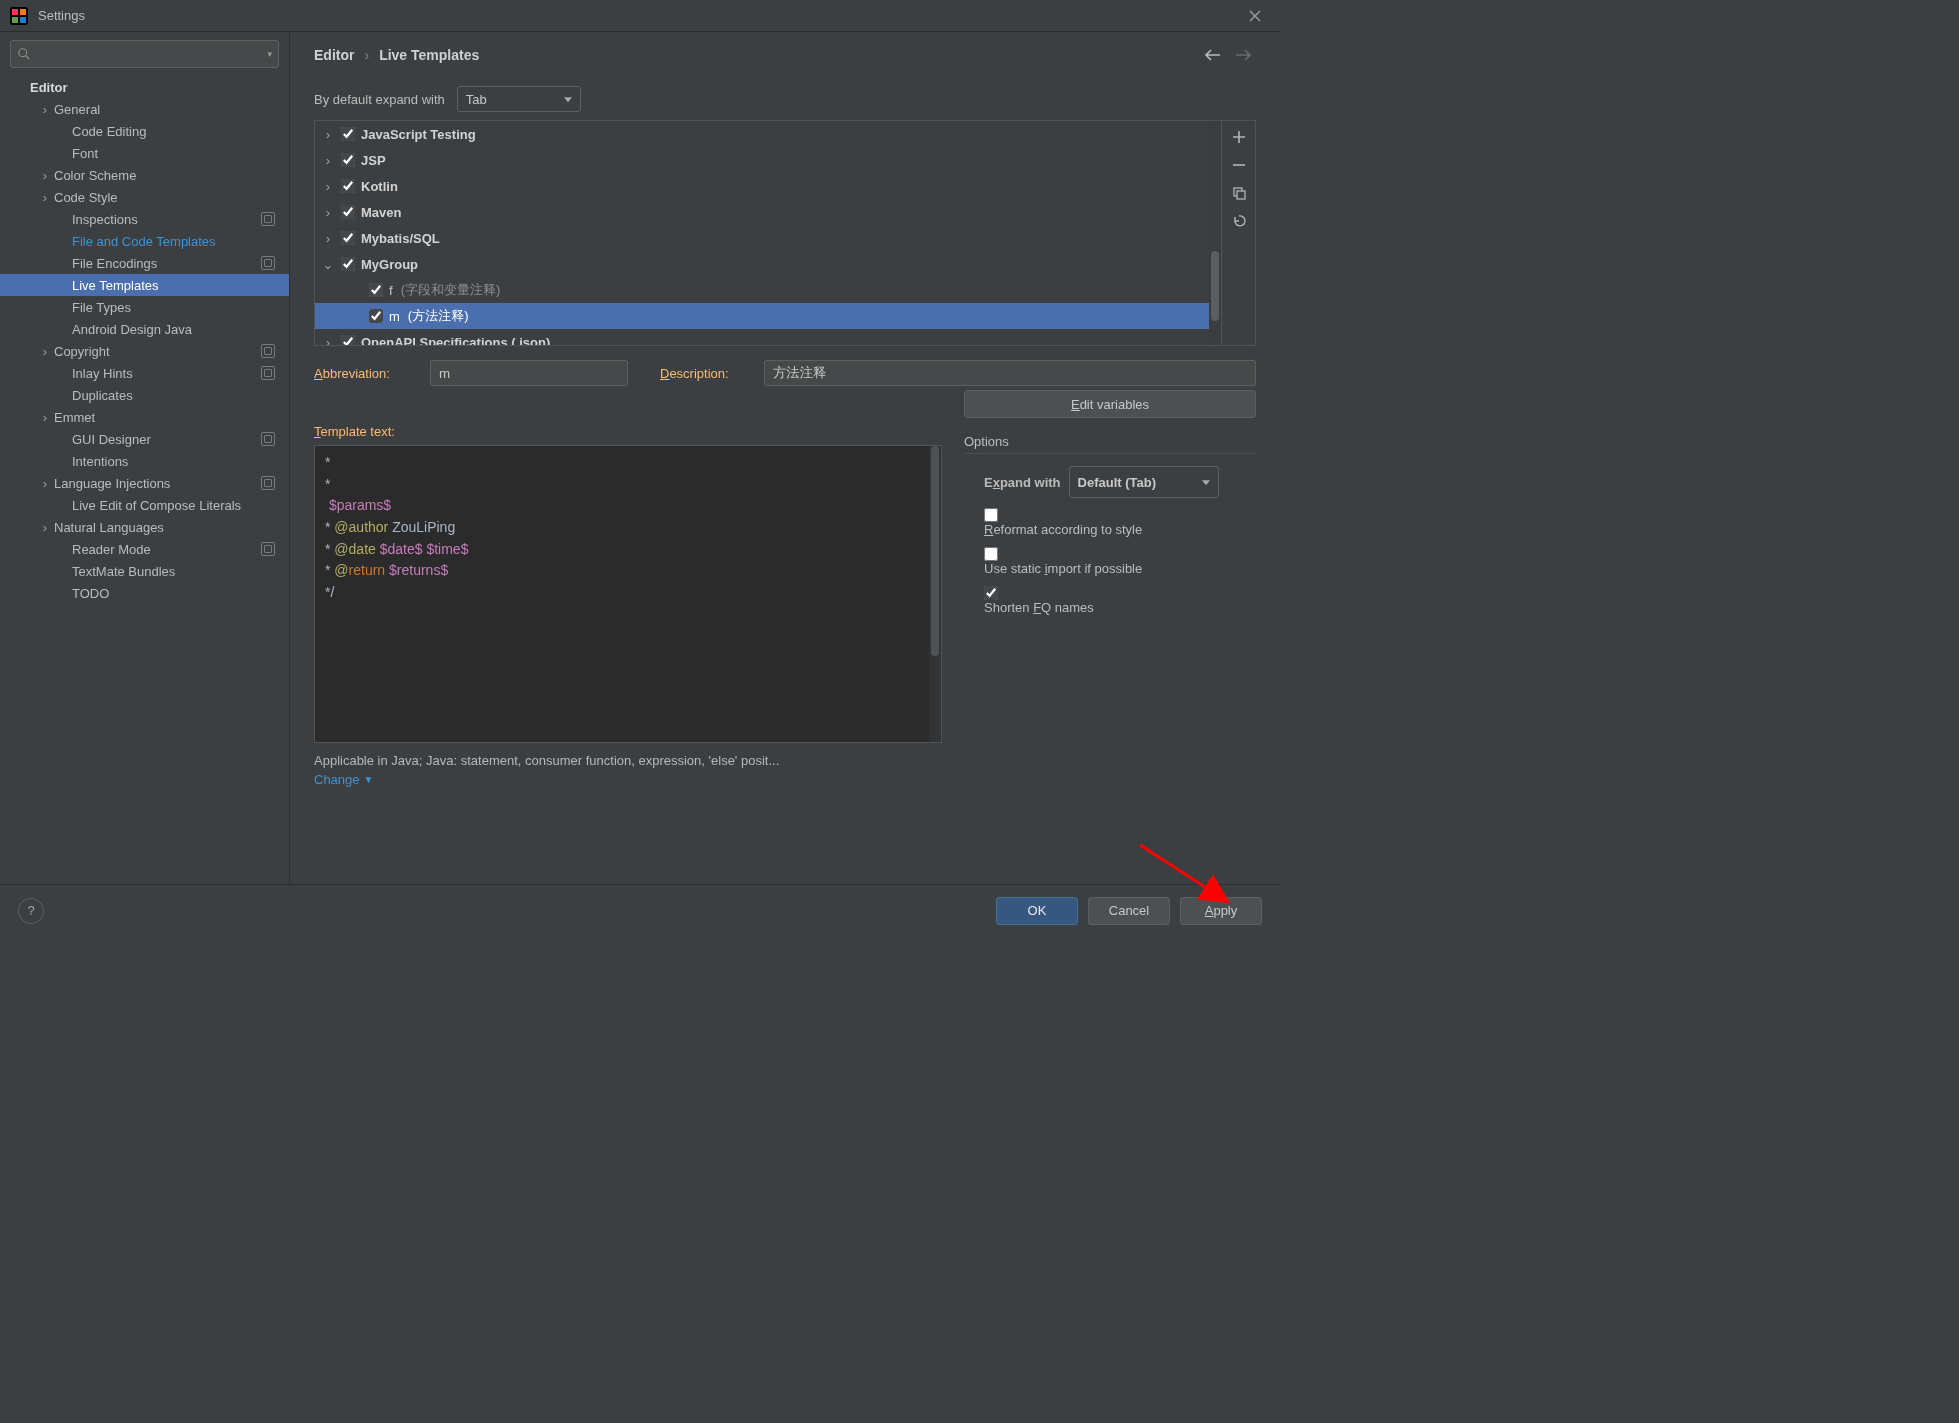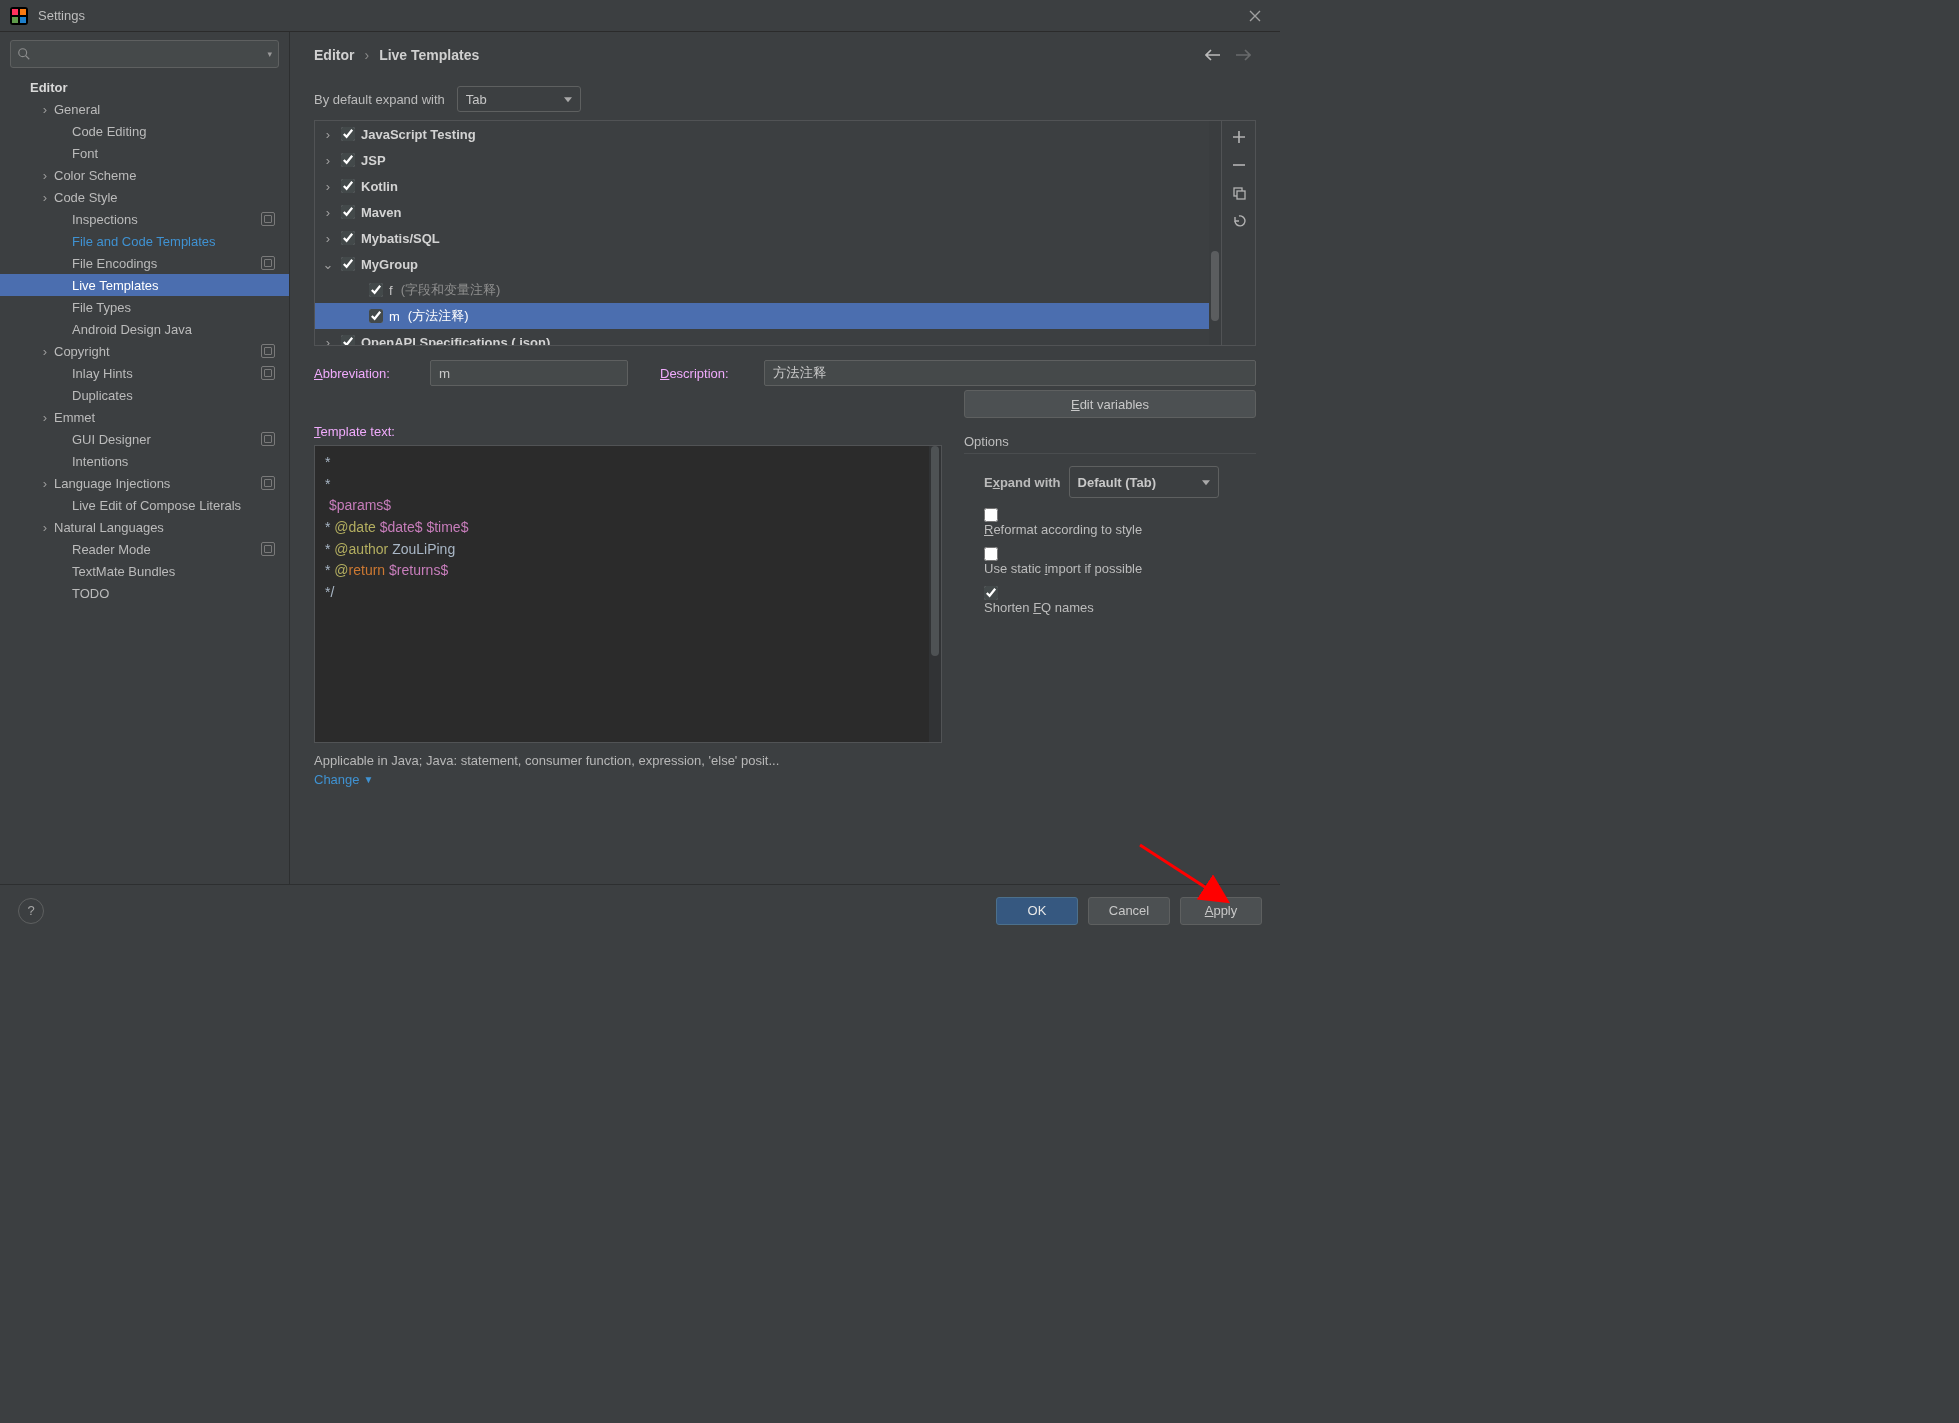--- a/index.html
+++ b/index.html
@@ -61,21 +61,21 @@
 .grow.selected { background:#4b6eaf; }
 .grow.selected .glabel, .grow.selected .desc { color:#fff; }
 .groups-scroll { position:absolute; right:0; top:0; bottom:0; width:12px; background:#3a3d3f; }
 .groups-scroll .thumb { position:absolute; left:2px; right:2px; top:130px; height:70px; background:#5b5d5f; border-radius:4px; }
 
 .side-tools { width:34px; border:1px solid #515355; border-left:0; display:flex; flex-direction:column; align-items:center; padding-top:6px; gap:8px; background:#3c3f41;}
 .tool { width:20px; height:20px; color:#b3b3b3; display:flex; align-items:center; justify-content:center; cursor:pointer;}
 
 .form-area { padding: 14px 24px 0; display:flex; flex-direction:column; gap:10px; }
 .frow { display:flex; align-items:center; gap:12px; }
-.flabel { width: 104px; color:#f0abfc; text-align:left;}
+.flabel { width: 104px; color:#fdba74; text-align:left;}
 .tinput { height:26px; background:#45494a; border:1px solid #5e6060; color:#c8c8c8; padding:0 8px; border-radius:2px; }
 .tinput.abbrev { width: 198px; }
 .tinput.desc { flex:1; }
 .frow.twocol .col2label { width:92px; margin-left:20px; }
 
 .tpl-row { display:flex; gap:22px; padding: 0 24px; margin-top:4px;}
 .tpl-left { flex:1; display:flex; flex-direction:column; }
 .tpl-left .flabel { margin-bottom:6px;margin-top:34px; }
 .editor { height: 298px; background:#2b2b2b; border:1px solid #515355; font-family: "JetBrains Mono","Consolas",monospace; font-size:14px; padding:6px 10px; line-height:1.55; color:#a9b7c6; position:relative; }
 .editor .var { color:#c77dbb; }
@@ -371,22 +371,22 @@
         </div>
       </div>
 
       <div class="tpl-row">
         <div class="tpl-left">
           <span class="flabel"><span class="u">T</span>emplate text:</span>
           <div class="editor">
             <div>*</div>
             <div> * </div>
             <div>&nbsp;<span class="var">$params$</span></div>
+            <div><span> * </span><span class="at">@author</span><span> ZouLiPing</span></div>
             <div><span> * </span><span class="at">@date</span><span class="var"> $date$</span><span class="var"> $time$</span></div>
-            <div><span> * </span><span class="at">@author</span><span> ZouLiPing</span></div>
             <div><span> * </span><span class="at">@</span><span class="kw">return</span><span class="var"> $returns$</span></div>
             <div> */</div>
             <div class="editor-scroll">
                 <div class="thumb"></div>
               </div>
           </div>
         </div>
         <div class="tpl-right">
           <div class="btn wide"><span class="u">E</span>dit variables</div>
           <div class="opt-title">Options</div>

